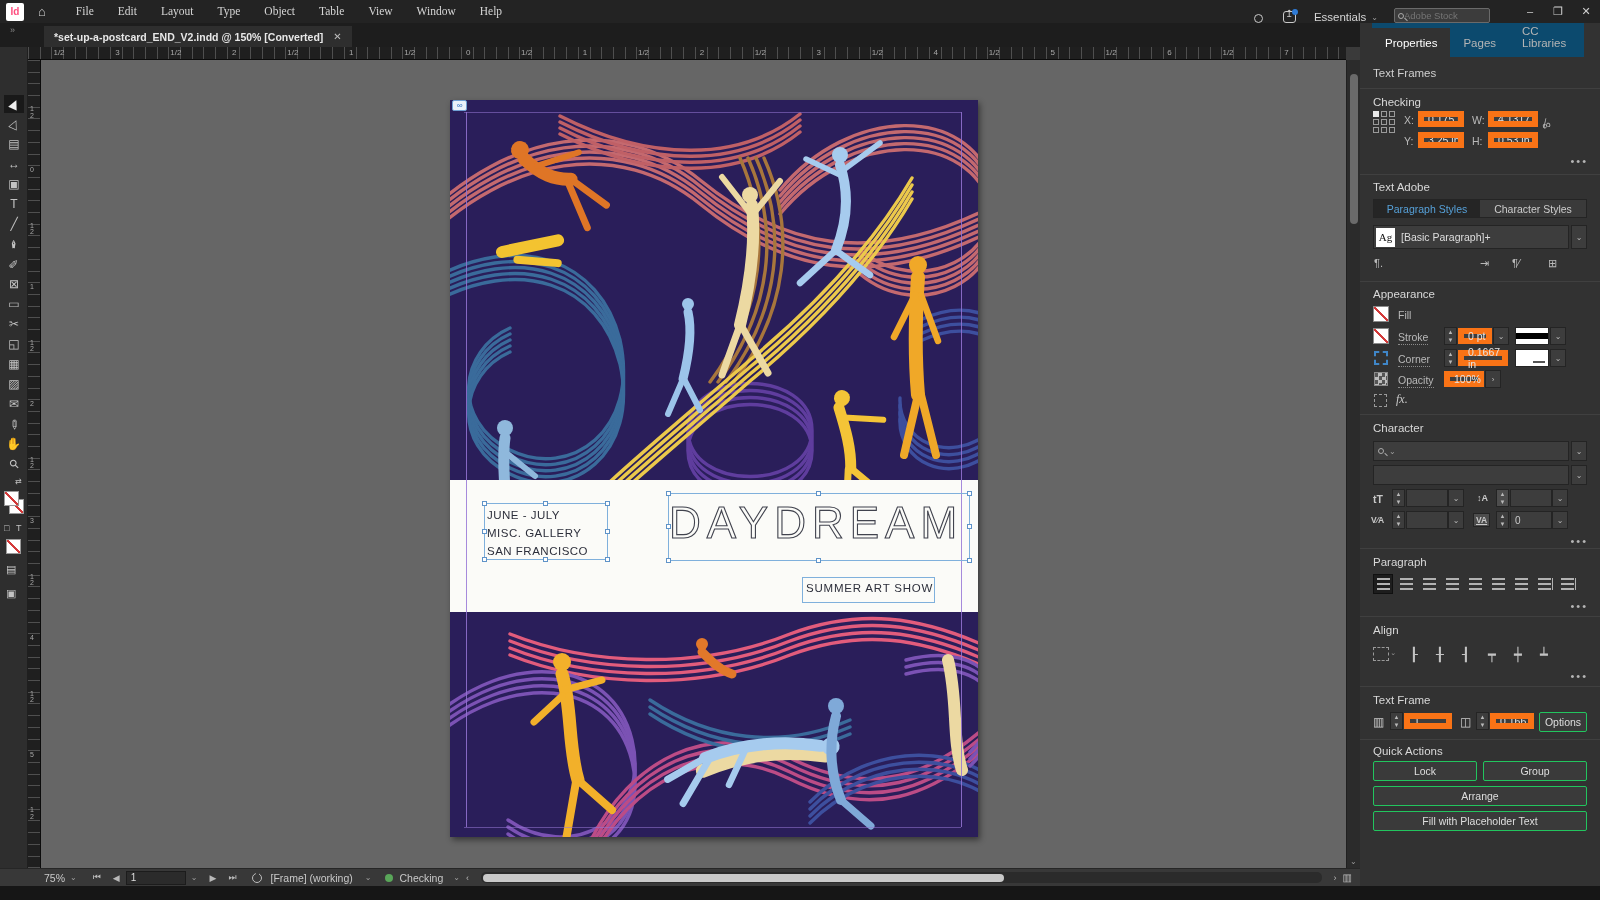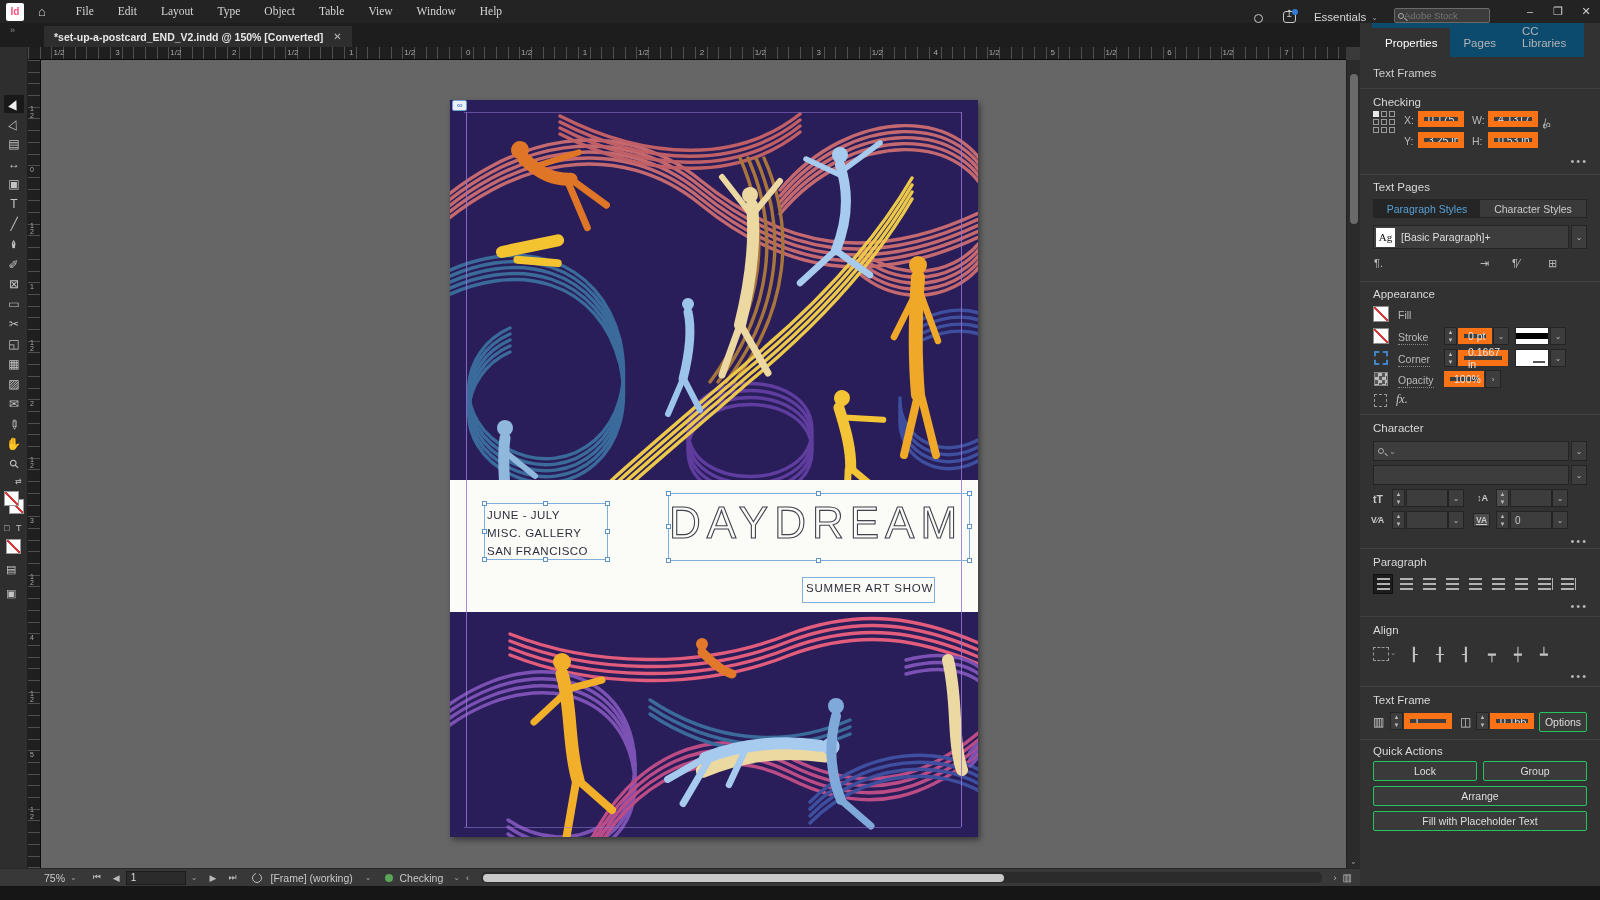--- a/index.html
+++ b/index.html
@@ -643,21 +643,21 @@
     <div class="lab" style="left:112px; top:91px;">W:</div>
     <input class="fld" style="left: 128px; top: 88px; width: 50px;" value="4.1317 in">
     <div class="lab" style="left:44px; top:112px;">Y:</div>
     <input class="fld" style="left: 58px; top: 109px; width: 46px;" value="3.25 in">
     <div class="lab" style="left:112px; top:112px;">H:</div>
     <input class="fld" style="left: 128px; top: 109px; width: 50px;" value="0.53 in">
     <div id="link-wh">∞</div>
     <div class="ell" style="right:12px; top:132px;">•••</div>
     <div class="divl" style="top:151px;"></div>
 
-    <div class="sec-title" style="top:158px;">Text Pages</div>
+    <div class="sec-title" style="top:158px;">Text Adobe</div>
     <div id="style-tabs">
 
     <div class="stab active sel">Paragraph Styles</div>
         <div class="stab uns">Character Styles</div>
       </div>
     <div id="style-dd">
       <span class="ag">Ag</span>
       <span class="nm">[Basic Paragraph]+</span>
     </div>
     <div class="chevbox" id="style-dd-chev">⌄</div>

